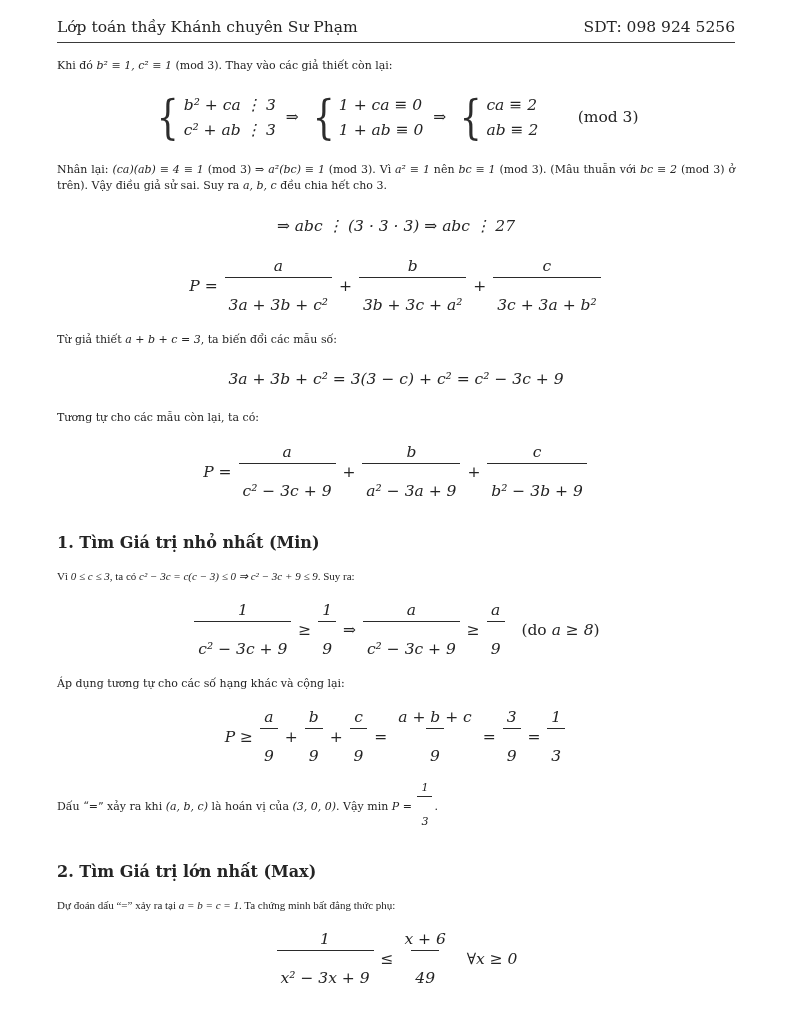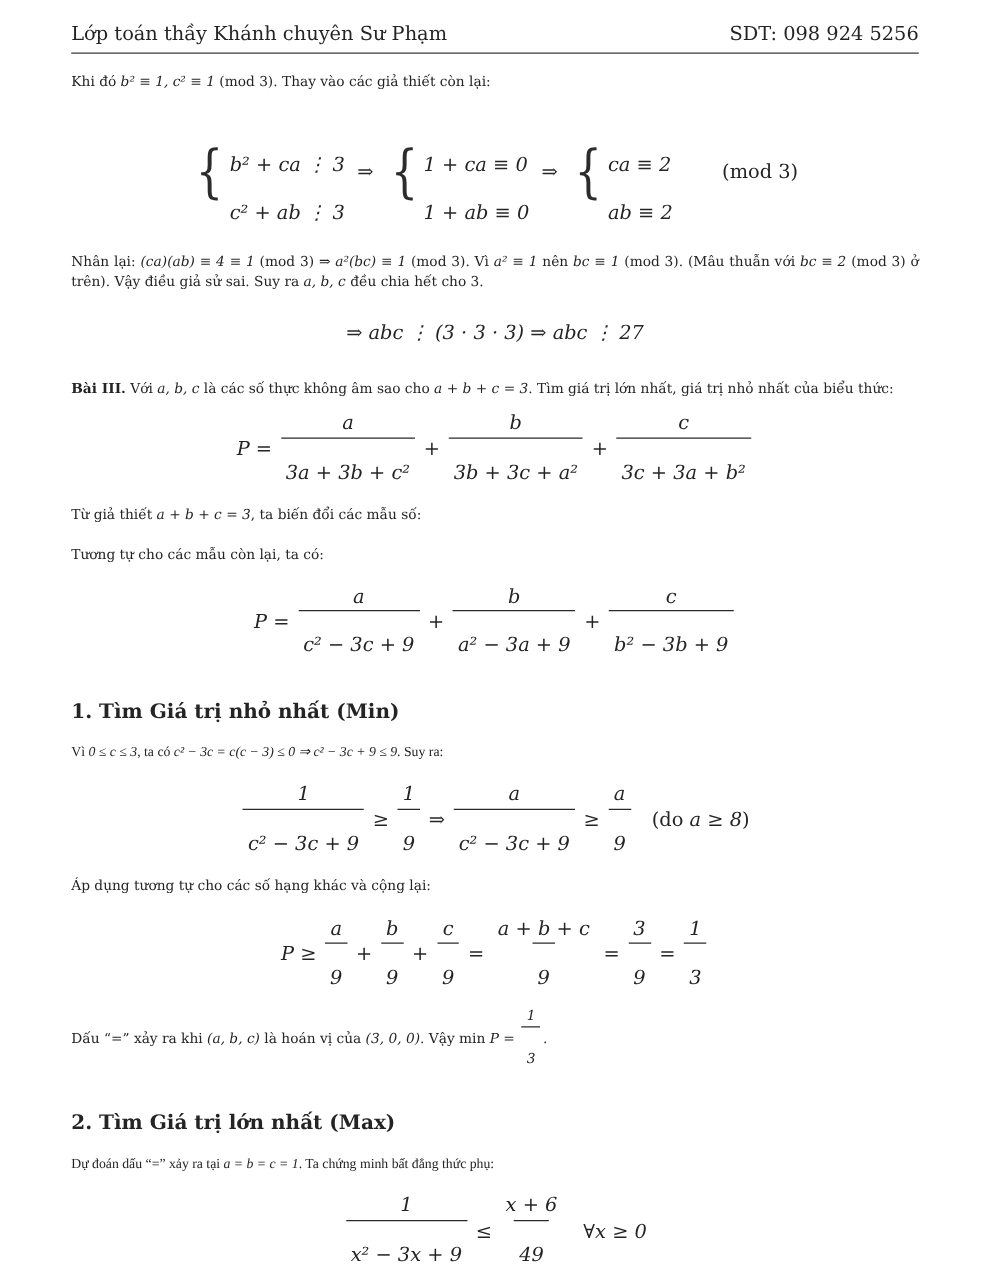--- a/index.html
+++ b/index.html
@@ -76,23 +76,22 @@
     font-size: 46px;
     font-weight: 300;
     line-height: 0.85;
     transform: scaleX(0.75);
     margin-right: 1px;
     color: #2c2c2c;
   }
   .cases .rows {
     display: inline-flex;
     flex-direction: column;
-    row-gap: 18px;
+    row-gap: 5px;
     text-align: left;
-    margin-top: 27px;
   }
   .cases .rows > span { white-space: pre; }
 </style>
 </head>
 <body>
 
 <div class="page">
 
   <div class="doc-header">
     <span>Lớp toán thầy Khánh chuyên Sư Phạm</span>
@@ -109,21 +108,20 @@
       <span class="cases"><span class="brace">{</span><span class="rows"><span>ca ≡ 2</span><span>ab ≡ 2</span></span></span>
       <span class="up">        (mod 3)</span>
     </div>
 
   <p class="para"><span class="up">Nhân lại: </span><span class="mi">(ca)(ab) ≡ 4 ≡ 1</span><span class="up"> (mod 3) </span><span class="mi">⇒ a²(bc) ≡ 1</span><span class="up"> (mod 3). Vì </span><span class="mi">a² ≡ 1</span><span class="up"> nên </span><span class="mi">bc ≡ 1</span><span class="up"> (mod 3). (Mâu thuẫn với </span><span class="mi">bc ≡ 2</span><span class="up"> (mod 3) ở trên). Vậy điều giả sử sai. Suy ra </span><span class="mi">a, b, c</span><span class="up"> đều chia hết cho 3.</span></p>
 
   <div class="eqline">
       <span class="mi">⇒ abc ⋮ (3 · 3 · 3) ⇒ abc ⋮ 27</span>
     </div>
 
-  <p class="para" style="margin-top:22px;"><span class="lead-label">Bài III.</span><span><span class="up"> Với </span><span class="mi">a, b, c</span><span class="up"> là các số thực không âm sao cho </span><span class="mi">a + b + c = 3</span><span class="up">. Tìm giá trị lớn nhất, giá trị nhỏ nhất của biểu thức:</span></span></p>
 
   <div class="eqline" style="margin-top:6px;">
       <span class="mi">P = </span>
       <span class="frac">
         <span class="num">a</span>
         <span class="den">3a + 3b + c²</span>
       </span>
       <span class="mi"> + </span>
       <span class="frac">
         <span class="num">b</span>
@@ -131,20 +129,23 @@
       </span>
       <span class="mi"> + </span>
       <span class="frac">
         <span class="num">c</span>
         <span class="den">3c + 3a + b²</span>
       </span>
     </div>
 
   <p class="para"><span class="up">Từ giả thiết </span><span class="mi">a + b + c = 3</span><span class="up">, ta biến đổi các mẫu số:</span></p>
 
+  <div class="eqline">
+      <span class="mi">3a + 3b + c² = 3(3 − c) + c² = c² − 3c + 9</span>
+    </div>
 
   <p class="para"><span class="up">Tương tự cho các mẫu còn lại, ta có:</span></p>
 
   <div class="eqline">
       <span class="mi">P = </span>
       <span class="frac">
         <span class="num">a</span>
         <span class="den">c² − 3c + 9</span>
       </span>
       <span class="mi"> + </span>

